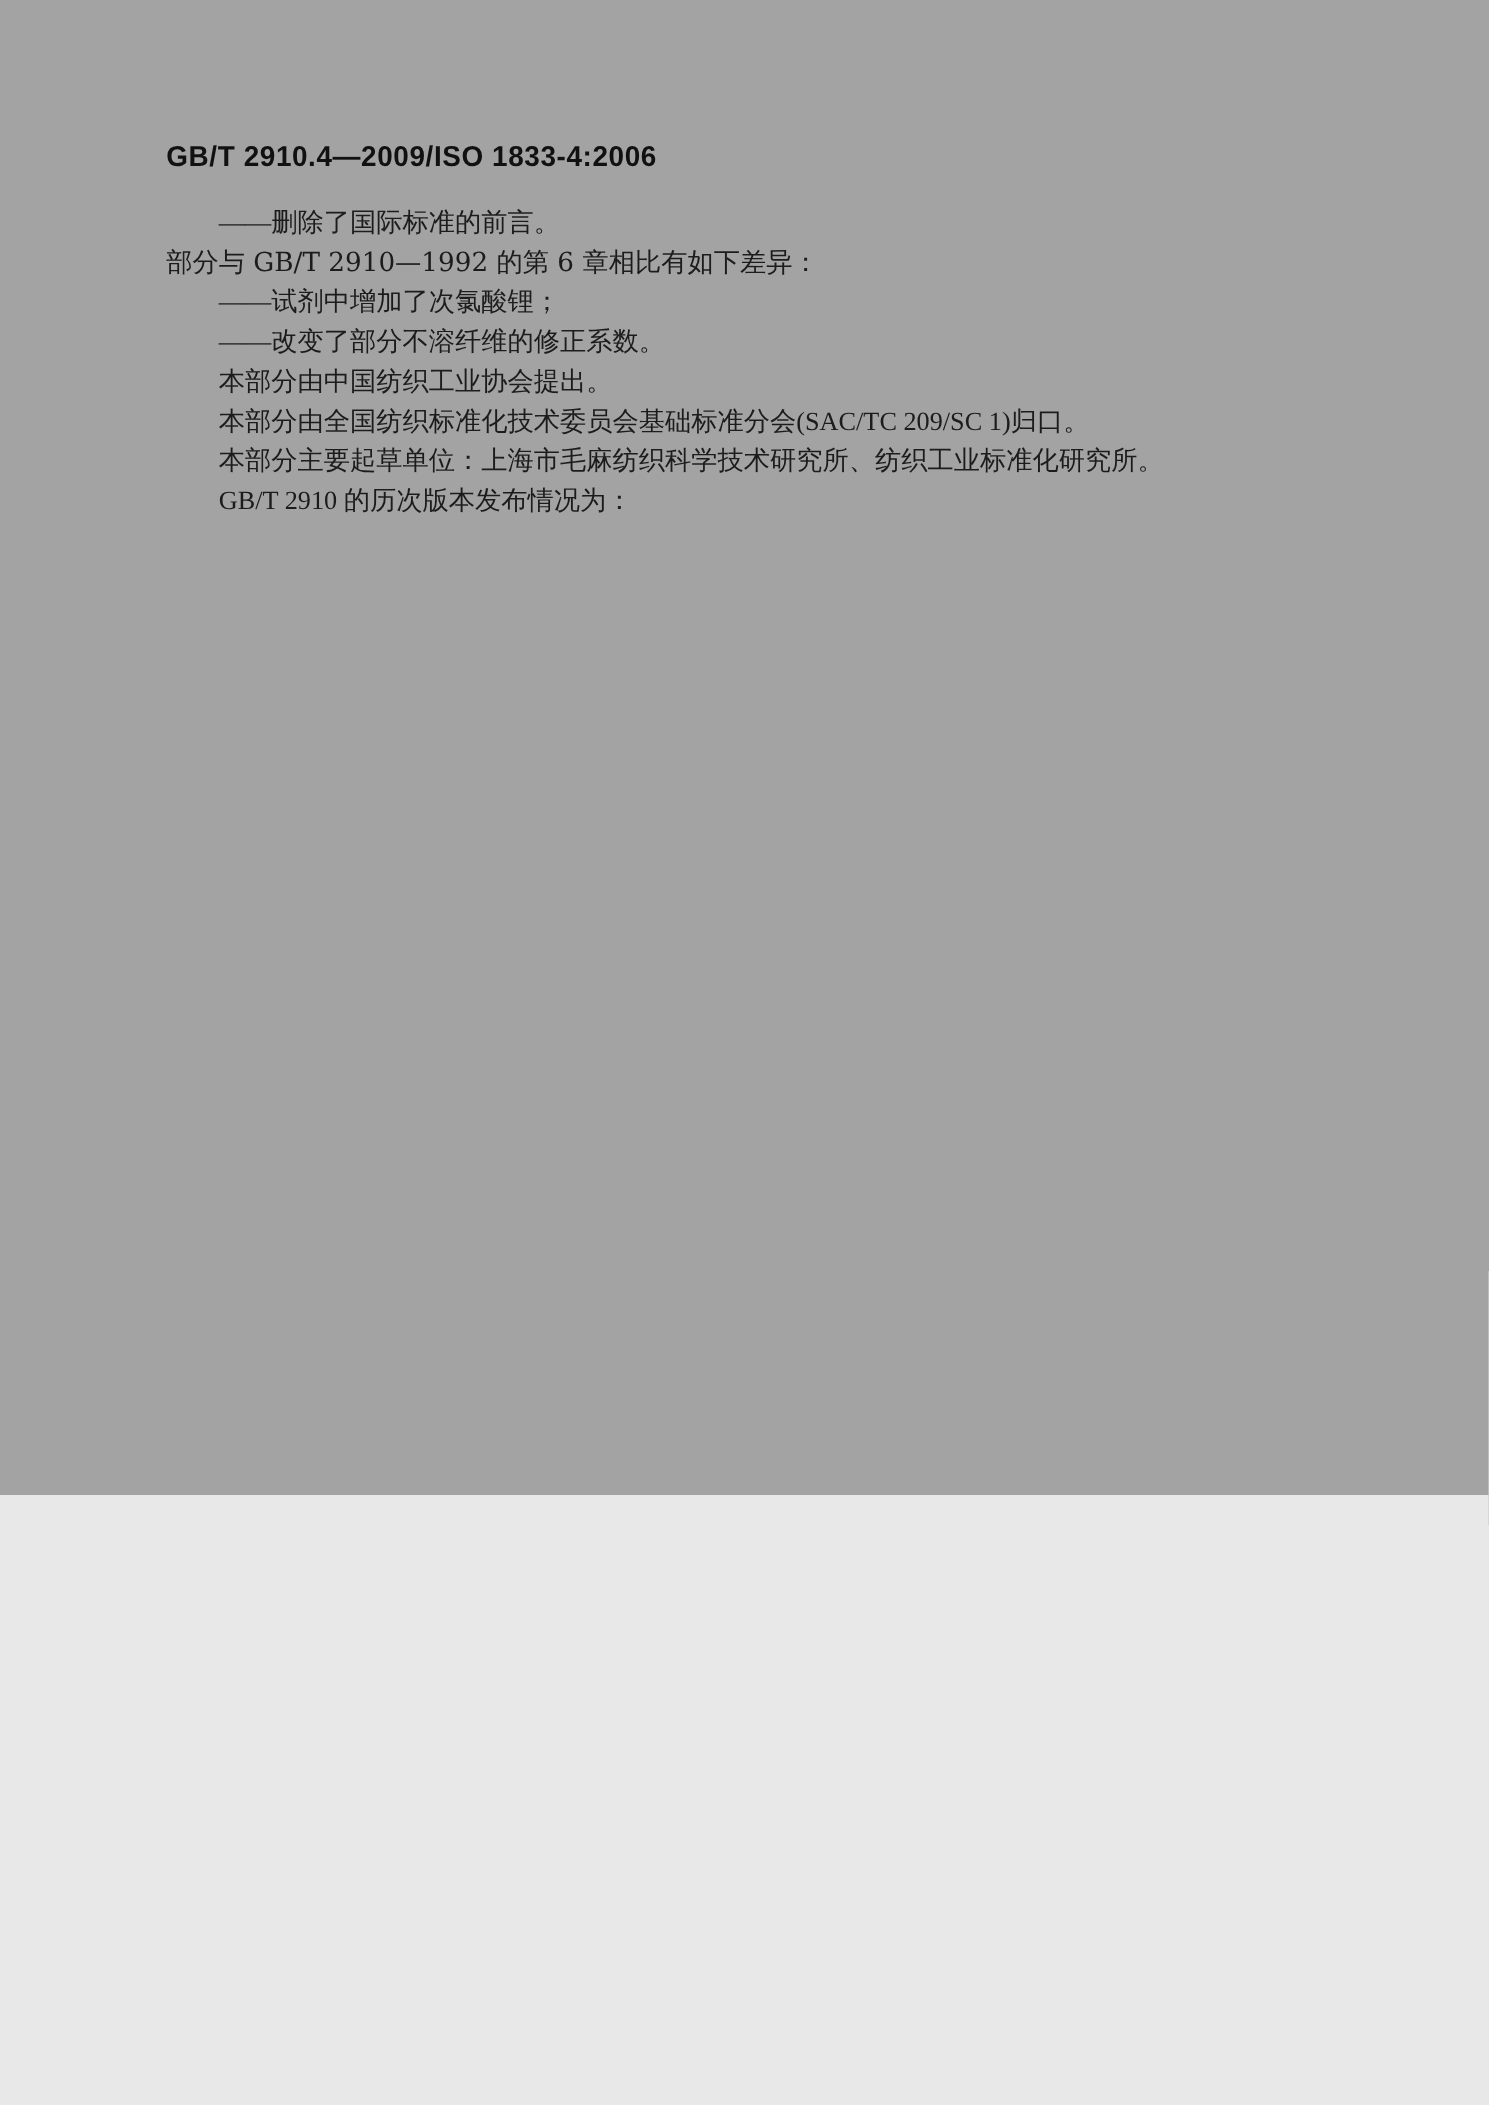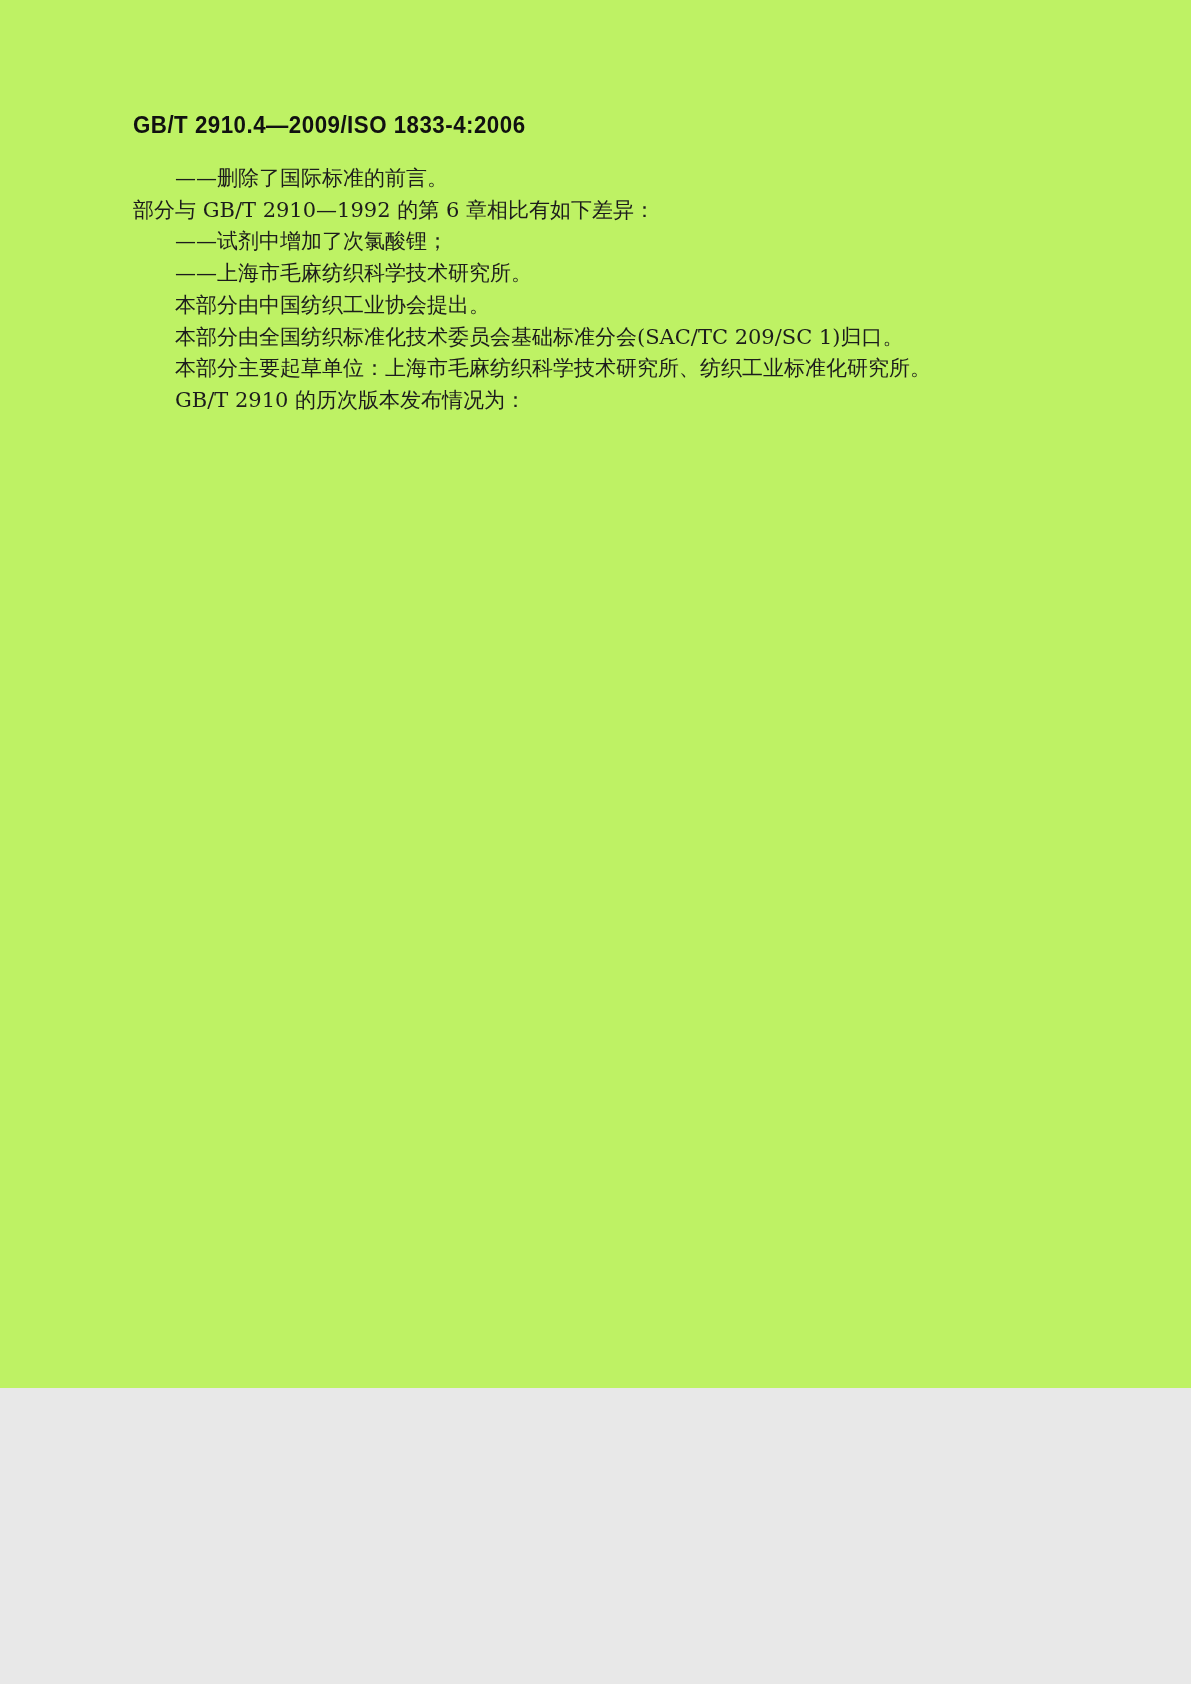--- a/index.html
+++ b/index.html
@@ -3,23 +3,23 @@
 <meta charset="utf-8">
 <style>
   html, body {
     margin: 0;
     padding: 0;
     background: #e8e8e8;
   }
   .page {
     position: relative;
     width: 1191px;
-    height: 1388px;
+    height: 1196px;
     margin: 0 auto;
-    background: #bef264;
+    background: #a3a3a3;
     color: #1c1c1c;
     font-family: "DejaVu Serif", "Liberation Serif", serif;
     overflow: hidden;
   }
   .doc-header {
     position: absolute;
     left: 133px;
     top: 112px;
     font-family: "Liberation Sans", "DejaVu Sans", sans-serif;
     font-weight: bold;
@@ -37,20 +37,21 @@
     width: 928px;
     font-size: 21px;
     line-height: 31.7px;
     text-align: left;
   }
   .line {
     white-space: nowrap;
   }
   .line.indent {
     text-indent: 42px;
+    font-family: Liberation Serif, serif;
   }
   .line.stretch {
     white-space: normal;
     text-align: justify;
     text-align-last: justify;
   }
   .page-number {
     position: absolute;
     left: 143px;
     top: 1520px;
@@ -61,21 +62,21 @@
 </head>
 <body>
 
 <div class="page">
   <div class="doc-header">GB/T 2910.4—2009/ISO 1833-4:2006</div>
 
   <div class="foreword-body">
       <div class="line indent">——删除了国际标准的前言。</div>
       <div class="line">部分与 GB/T 2910—1992 的第 6 章相比有如下差异：</div>
       <div class="line indent">——试剂中增加了次氯酸锂；</div>
-      <div class="line indent">——上海市毛麻纺织科学技术研究所。</div>
+      <div class="line indent">——改变了部分不溶纤维的修正系数。</div>
       <div class="line indent">本部分由中国纺织工业协会提出。</div>
       <div class="line indent">本部分由全国纺织标准化技术委员会基础标准分会(SAC/TC 209/SC 1)归口。</div>
       <div class="line indent">本部分主要起草单位：上海市毛麻纺织科学技术研究所、纺织工业标准化研究所。</div>
       <div class="line indent">GB/T 2910 的历次版本发布情况为：</div>
     </div>
 
   <div class="page-number">Ⅱ</div>
 </div>
 
 </body></html>

